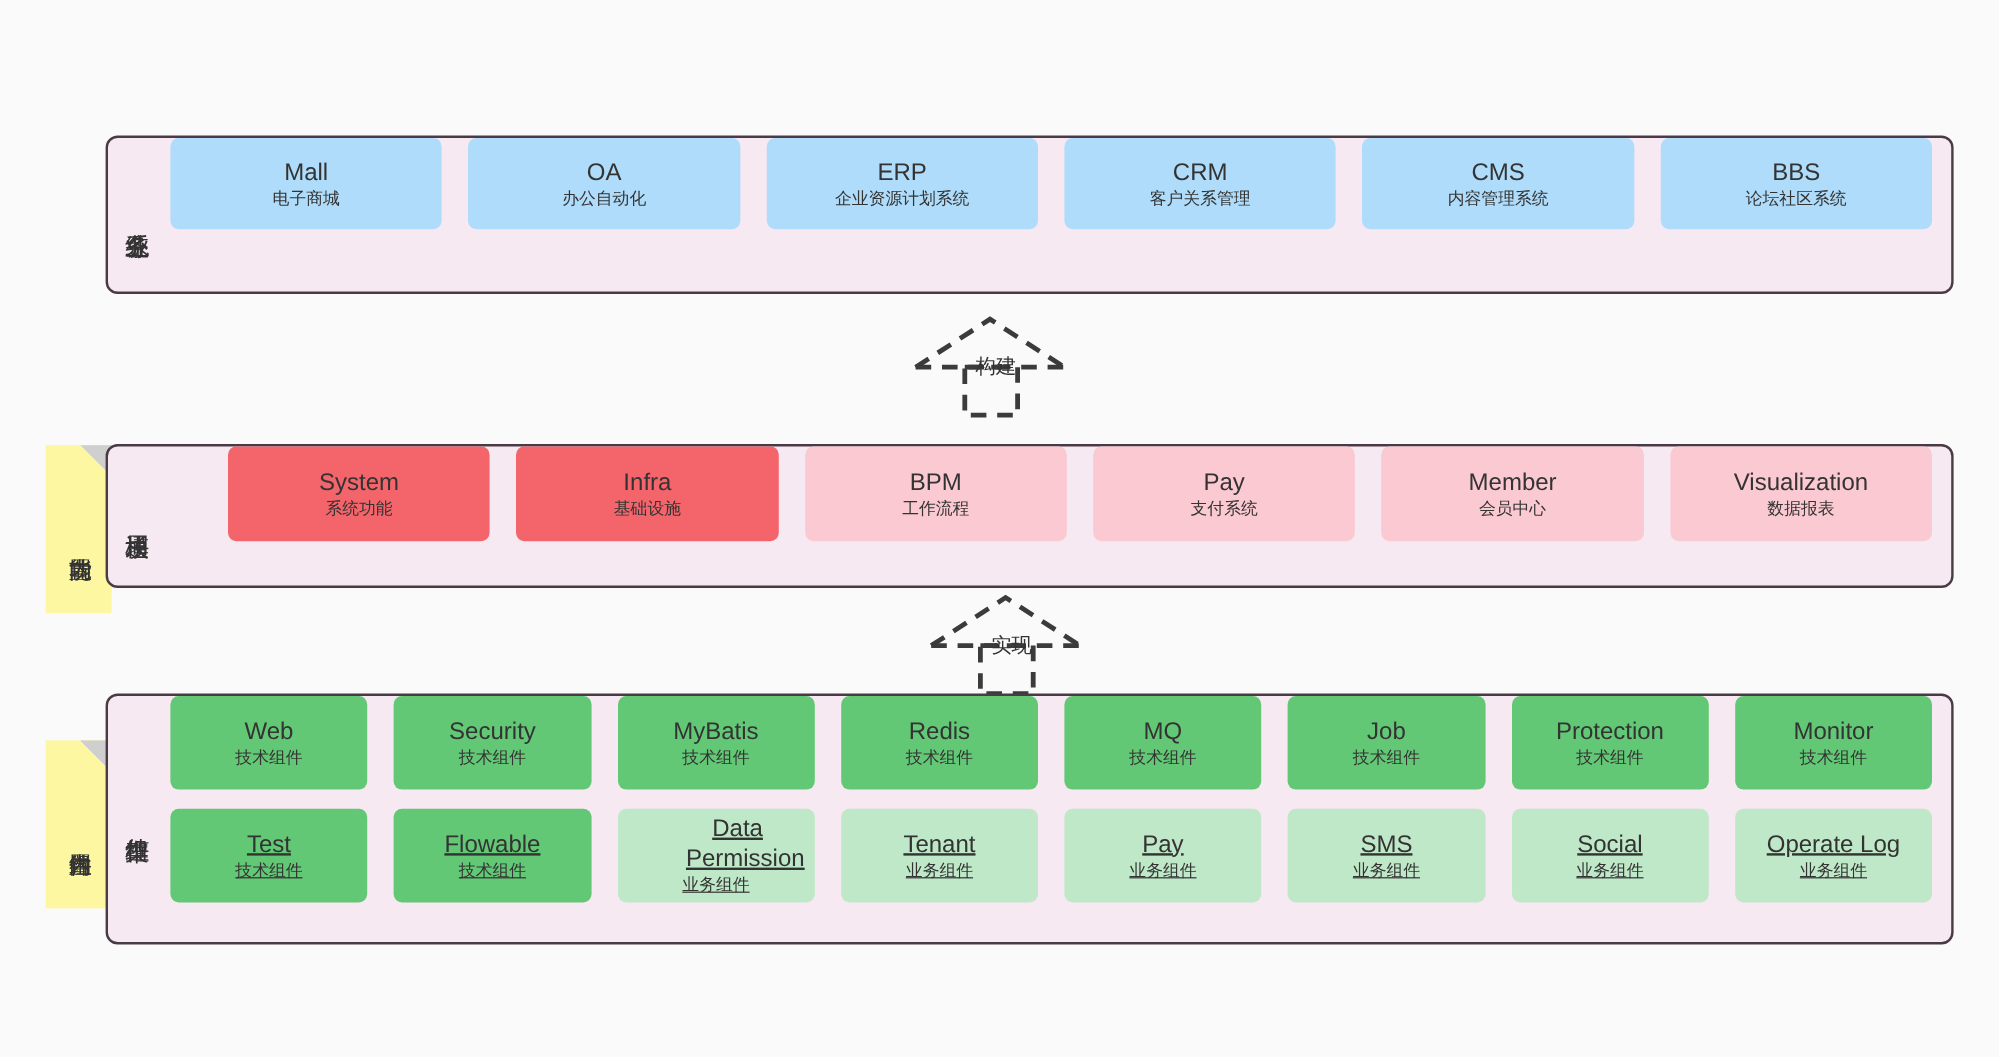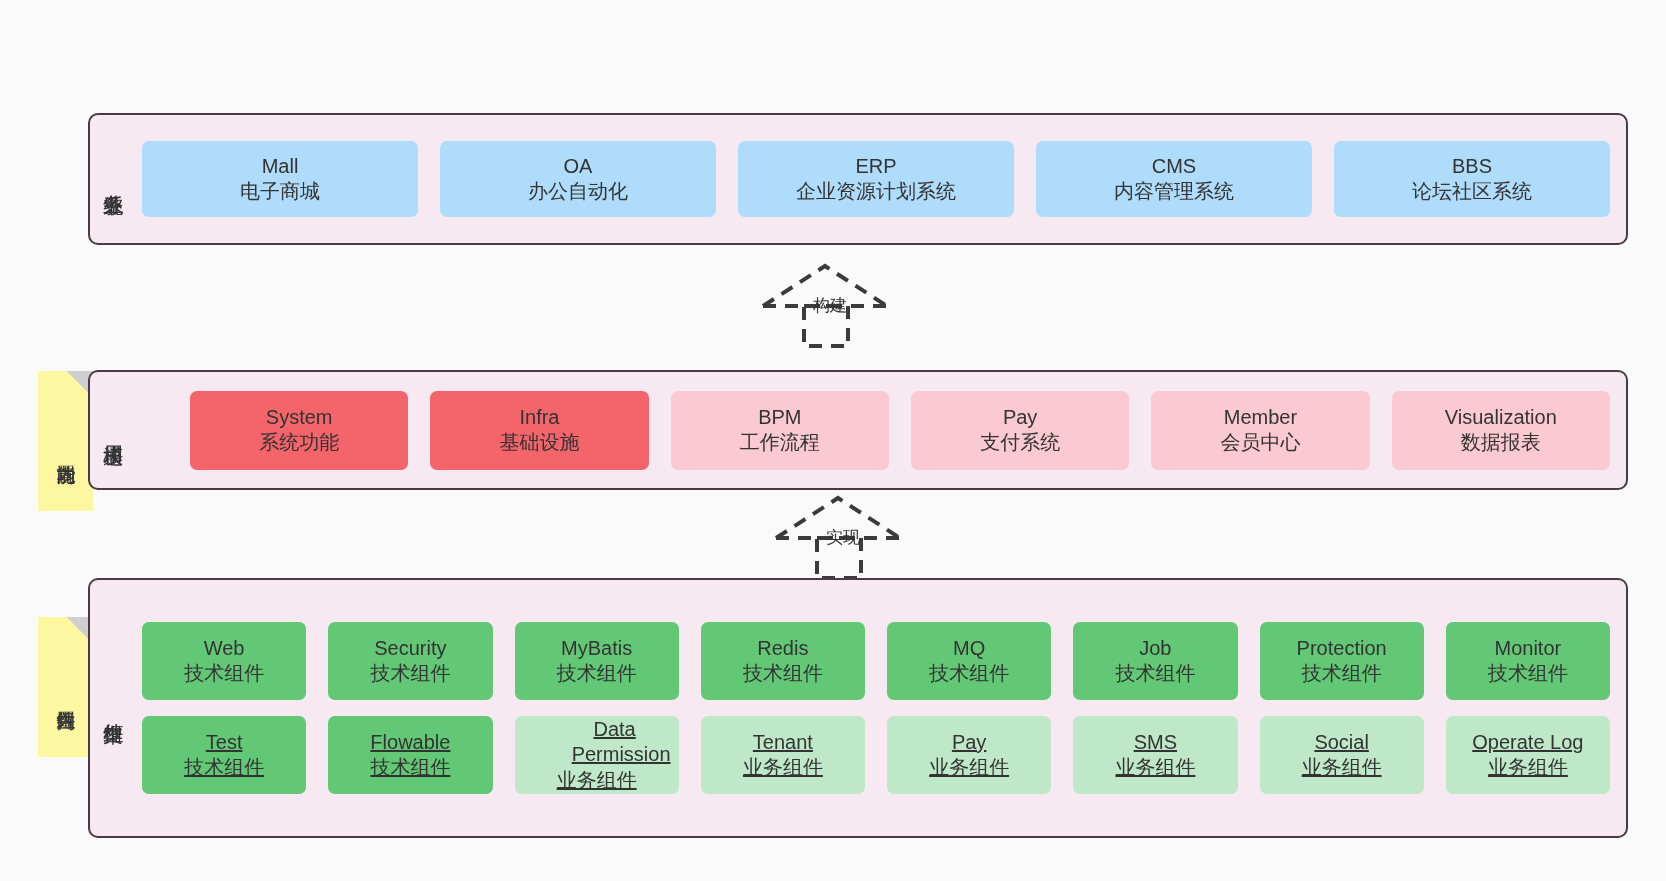--- a/index.html
+++ b/index.html
@@ -36,21 +36,21 @@
     writing-mode:vertical-rl;
     text-orientation:upright;
     white-space:pre;
     padding:2px 0;
     box-sizing:border-box;
   }
   .layer-body{
     flex:1 1 auto;
     display:flex;
     flex-direction:column;
-    justify-content:center;
+    justify-content:flex-start;
     gap:18px;
     padding:0 16px 0 6px;
     box-sizing:border-box;
   }
   .row{
     display:flex;
     gap:22px;
     align-items:stretch;
   }
   .cell{
@@ -58,21 +58,21 @@
     border-radius:7px;
     display:flex;
     flex-direction:column;
     align-items:center;
     justify-content:center;
     text-align:center;
     box-sizing:border-box;
     padding:4px 6px;
   }
   .cell .t1{font-size:20px;line-height:1.26;color:#333333;}
-  .cell .t2{font-size:20px;line-height:1.26;color:#333333;}
+  .cell .t2{font-size:14px;line-height:1.26;color:#333333;}
 
   
   .c-blue{background:#AEDCFA;}
   .c-red{background:#F4656B;}
   .c-pink{background:#FBC9D2;}
   .c-green{background:#63C875;}
   .c-greenlt{background:#BFE8C8;}
 
   
   .note{
@@ -127,20 +127,24 @@
           <div class="t1">Mall</div>
           <div class="t2">电子商城</div>
         </div>
         <div class="cell c-blue">
           <div class="t1">OA</div>
           <div class="t2">办公自动化</div>
         </div>
         <div class="cell c-blue">
           <div class="t1">ERP</div>
           <div class="t2">企业资源计划系统</div>
+        </div>
+        <div class="cell c-blue">
+          <div class="t1">CRM</div>
+          <div class="t2">客户关系管理</div>
         </div>
         <div class="cell c-blue">
           <div class="t1">CMS</div>
           <div class="t2">内容管理系统</div>
         </div>
         <div class="cell c-blue">
           <div class="t1">BBS</div>
           <div class="t2">论坛社区系统</div>
         </div>
       </div>
@@ -202,21 +206,21 @@
       <rect x="51" y="48" width="44" height="40" fill="none" stroke="#3B3B3B" stroke-width="4" stroke-dasharray="13,9"></rect>
     </svg>
     <div class="arrow-label" style="left:60px;top:36px;">实现</div>
   </div>
 
   <div class="note" style="left:38px;top:617px;width:55px;height:140px;">
     <div class="fold"></div>
     <div class="note-label">内置组件</div>
   </div>
 
-  <div class="layer" id="layer-framework" style="left:88px;top:578px;width:1540px;height:260px;">
+  <div class="layer" id="layer-framework" style="left:88px;top:578px;width:1540px;height:209px;">
     <div class="layer-title">框架组件</div>
     <div class="layer-body" style="gap:16px;">
 
       <div class="row" style="height:78px;">
         <div class="cell c-green">
           <div class="t1">Web</div>
           <div class="t2">技术组件</div>
         </div>
         <div class="cell c-green">
           <div class="t1">Security</div>

